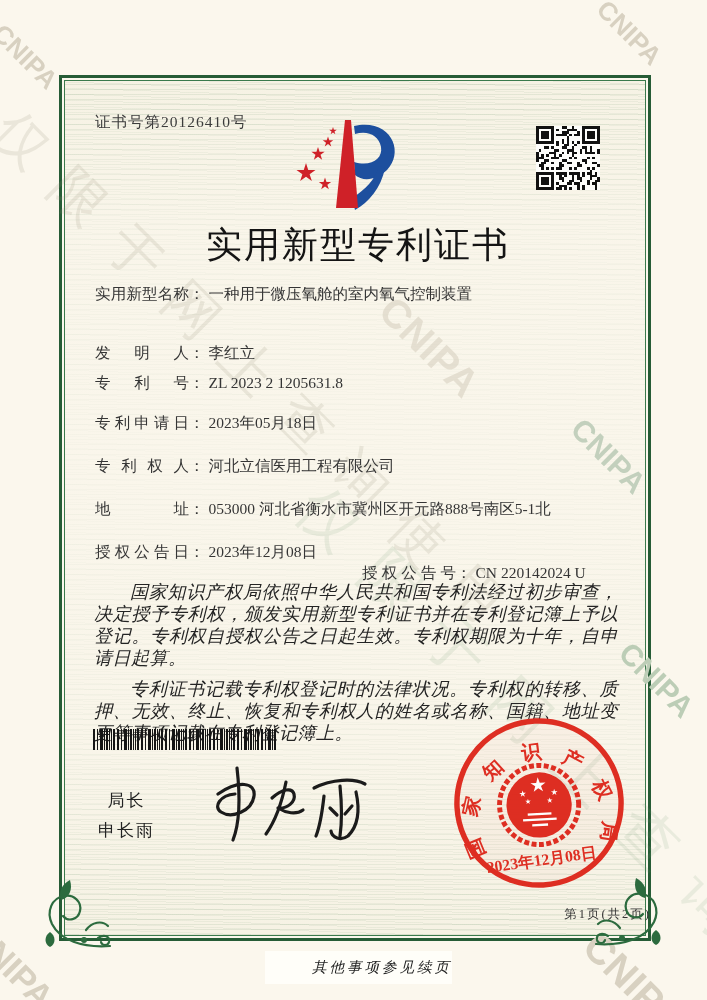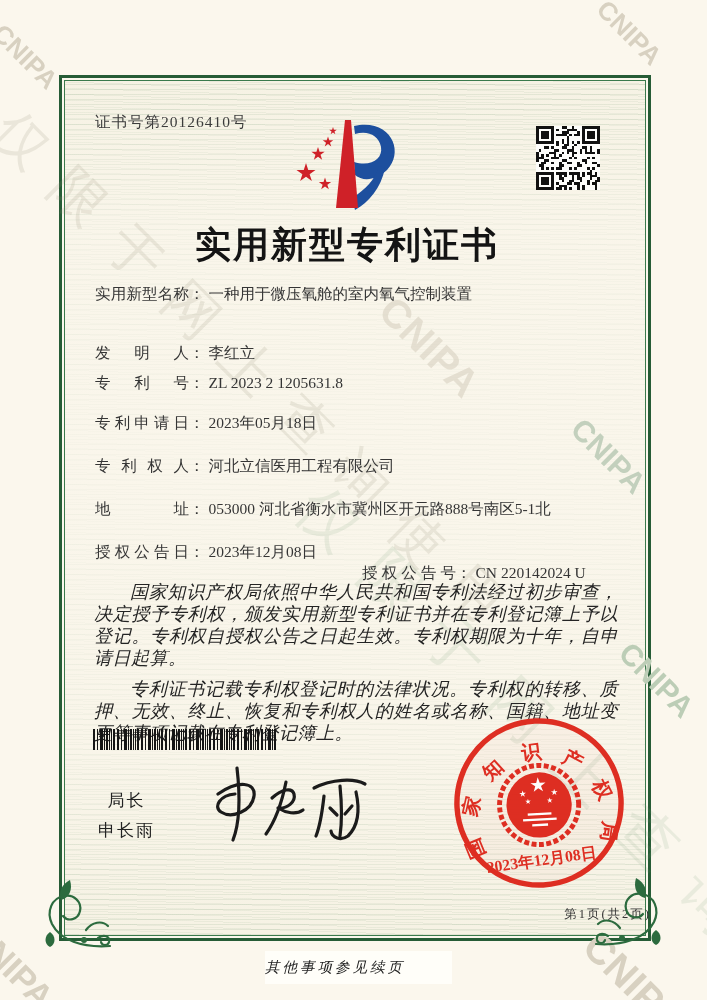--- a/index.html
+++ b/index.html
@@ -29,22 +29,22 @@
     background:
       linear-gradient(180deg, rgba(251,247,237,0) 0%, rgba(251,247,237,.65) 18%,
         rgba(251,247,237,.78) 45%, rgba(251,247,237,.6) 78%, rgba(251,247,237,0) 100%),
       repeating-linear-gradient(0deg, rgba(116,156,116,.16) 0 1px, rgba(0,0,0,0) 1px 5px),
       repeating-linear-gradient(2deg, rgba(116,156,116,.10) 0 1px, rgba(0,0,0,0) 1px 6px);
     background-color:#f6f2e4;
   }
   
   #certno{left:95px;top:112px;font-size:15.5px;letter-spacing:1px;color:#3c3c3c;z-index:2;}
   #title{
-    left:51px;top:221px;width:592px;text-align:center;z-index:2;
-    font-size:36px;font-weight:700;letter-spacing:2px;color:#141414;
+    left:62px;top:221px;width:592px;text-align:center;z-index:2;
+    font-size:36px;font-weight:400;letter-spacing:2px;color:#141414;
   }
   .field-row{
     position:absolute;left:95px;width:530px;font-size:15.5px;color:#353535;
     line-height:22px;z-index:2;white-space:nowrap;font-family:Liberation Serif, serif;
   }
   .f-label{display:inline-block;width:94px;text-align:justify;text-align-last:justify;vertical-align:top;}
   .f-colon{margin-right:4px;}
   .pair2{position:absolute;left:267px;top:0;margin-top:21px;}
   #paras{left:92px;top:579px;width:528px;z-index:2;}
   #paras p{
@@ -52,21 +52,21 @@
     text-indent:2em;font-style:italic;color:#242424;letter-spacing:.5px;
   }
   #paras p + p{margin-top:9px;}
   #signer{left:98px;top:786px;z-index:2;
     font-family:"Liberation Sans","DejaVu Sans",sans-serif;
     font-size:17px;color:#232323;line-height:30px;letter-spacing:2px;text-align:center;}
   #pagenum{left:59px;top:906px;width:592px;text-align:right;
     font-size:12.5px;letter-spacing:2px;color:#333;z-index:2;}
   #footerbox{
     left:265px;top:951px;width:187px;height:33px;background:#fffef9;
-    text-align:left;line-height:33px;font-size:14.5px;font-style:italic;
+    text-align:right;line-height:33px;font-size:14.5px;font-style:italic;
     letter-spacing:3px;color:#232323;z-index:2;
   }
   
   #logo{left:293px;top:118px;z-index:2;}
   #qr{left:536px;top:126px;z-index:2;}
   #barcode{left:93px;top:729px;z-index:2;}
   #signature{left:202px;top:764px;z-index:2;}
   #seal{left:450px;top:714px;z-index:3;transform:rotate(-3deg);opacity:.95;}
   .corner{z-index:4;}
   #corner-br{transform:scaleX(-1);}

